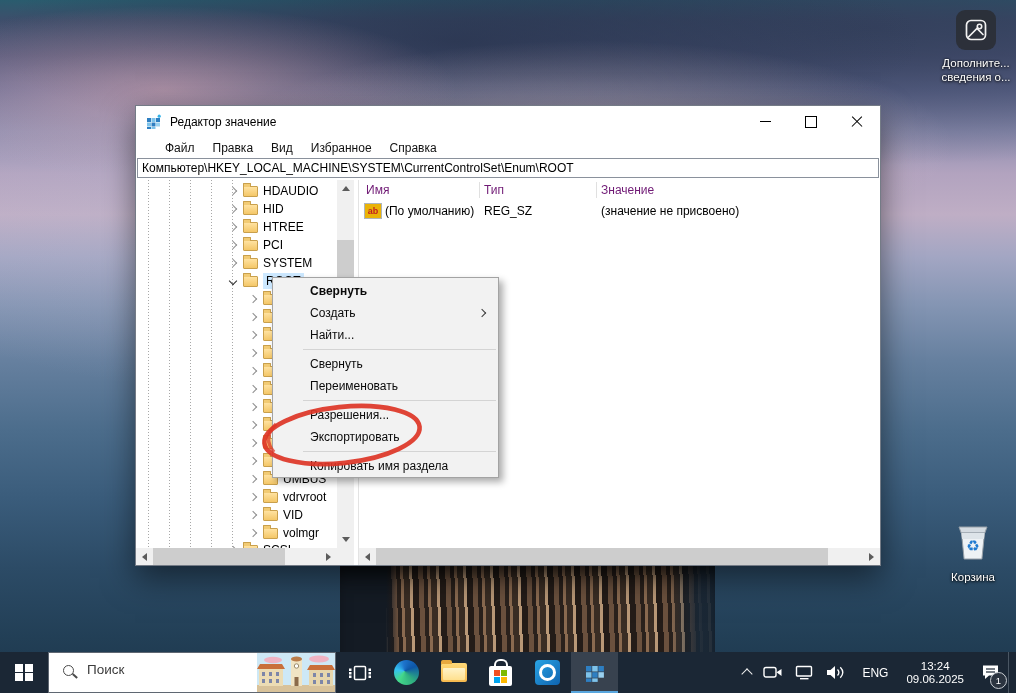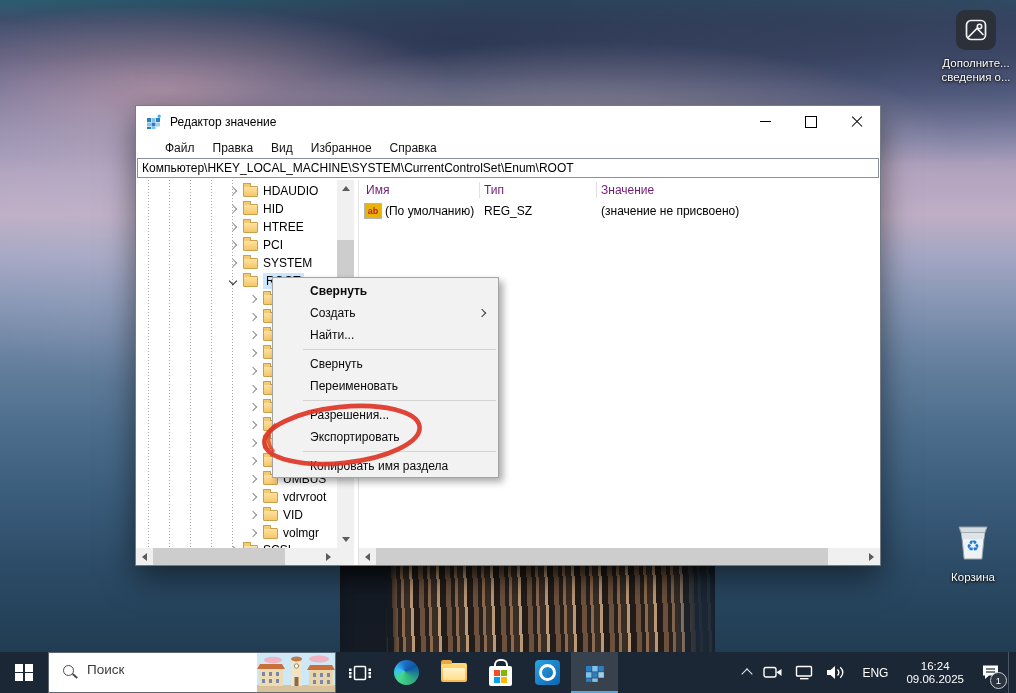--- a/index.html
+++ b/index.html
@@ -499,21 +499,21 @@
       <div class="trayitem">
         <svg width="20" height="15" viewBox="0 0 20 15">
           <polygon points="1,5 4.5,5 9,1 9,14 4.5,10 1,10" fill="#fff"></polygon>
           <path d="M11.5 4.5 q2.8 3 0 6" fill="none" stroke="#fff" stroke-width="1.3"></path>
           <path d="M14.3 2.3 q5 5.2 0 10.4" fill="none" stroke="#fff" stroke-width="1.3"></path>
         </svg>
       </div>
       <div class="trayitem lang">ENG</div>
       <div class="trayitem clock">
         <div>
-            <div>16:24</div>
+            <div>13:24</div>
         <div>09.06.2025</div>
           </div>
       </div>
       <div class="ac">
         <svg width="19" height="17" viewBox="0 0 19 17">
           <path d="M2 1.5 h15 v10 h-9 l-4 3.5 v-3.5 h-2 Z" fill="#fff"></path>
           <line x1="5" y1="5" x2="14" y2="5" stroke="#1b2735" stroke-width="1.2"></line>
           <line x1="5" y1="8" x2="14" y2="8" stroke="#1b2735" stroke-width="1.2"></line>
         </svg>
         <span class="badge">1</span>

